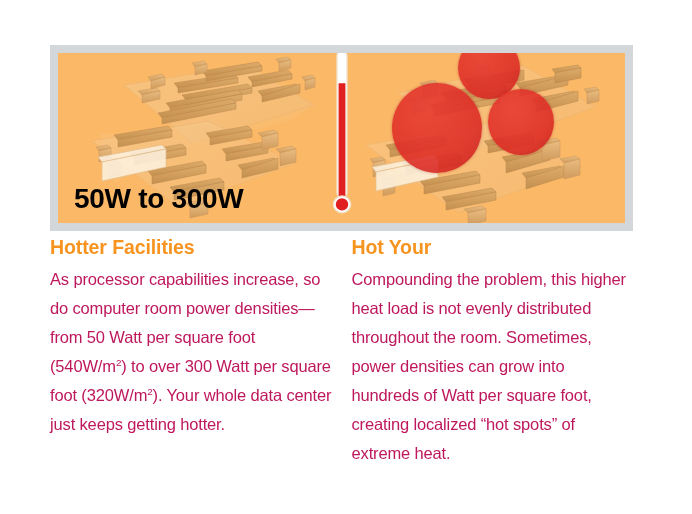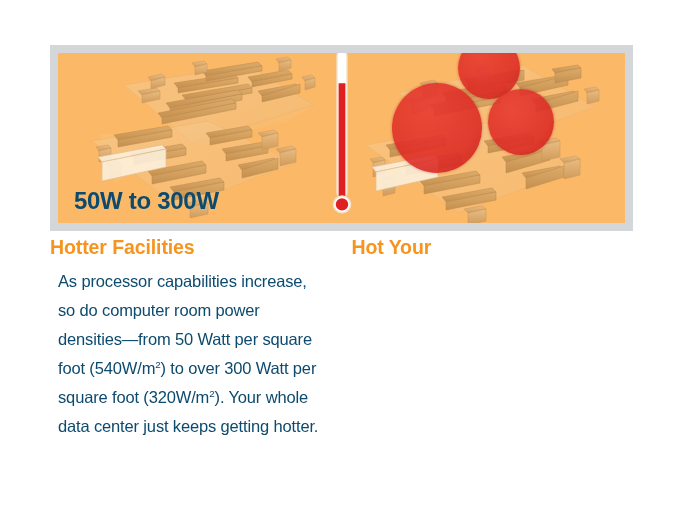--- a/index.html
+++ b/index.html
@@ -59,23 +59,23 @@
   }
   #hotspot-top    { left: 116px; top: -16px; width: 62px;  height: 62px; }
   #hotspot-large  { left: 50px;  top: 30px;  width: 90px;  height: 90px; }
   #hotspot-right  { left: 146px; top: 36px;  width: 66px;  height: 66px; }
 
   
   .watt-label {
     position: absolute;
     left: 16px;
     bottom: 8px;
-    font-size: 24px;
+    font-size: 28px;
     font-weight: bold;
-    color: #0c4a6e;
+    color: #000000;
     letter-spacing: -0.3px;
     white-space: nowrap;
   }
 
   
   #thermometer {
     position: absolute;
     left: 50%;
     top: -2px;
     transform: translateX(-50%);
@@ -97,22 +97,22 @@
   .column-heading {
     font-size: 19.5px;
     font-weight: bold;
     color: #f79420;
     margin: 0 0 6px 0;
     letter-spacing: -0.1px;
   }
   .column-body {
     font-size: 16.5px;
     line-height: 29px;
-    color: #0c4a6e;
-    margin: 8px;
+    color: #be185d;
+    margin: 0;
     letter-spacing: -0.15px;
   }
   .column-body sup {
     font-size: 60%;
     vertical-align: super;
     line-height: 0;
   }
 </style>
 </head>
 <body>
@@ -314,15 +314,16 @@
 
 <div id="text-columns">
 
   <div class="text-column">
     <h2 class="column-heading">Hotter Facilities</h2>
     <p class="column-body"><span>As processor capabilities increase, so do computer room power densities—from 50 Watt per square foot (540W/m</span><sup>2</sup><span>) to over 300 Watt per square foot (320W/m</span><sup>2</sup><span>). Your whole data center just keeps getting hotter.</span></p>
   </div>
 
   <div class="text-column">
     <h2 class="column-heading">Hot Your</h2>
+    <p class="column-body">Compounding the problem, this higher heat load is not evenly distributed throughout the room. Sometimes, power densities can grow into hundreds of Watt per square foot, creating localized “hot spots” of extreme heat.</p>
   </div>
 
 </div>
 
 </body></html>

